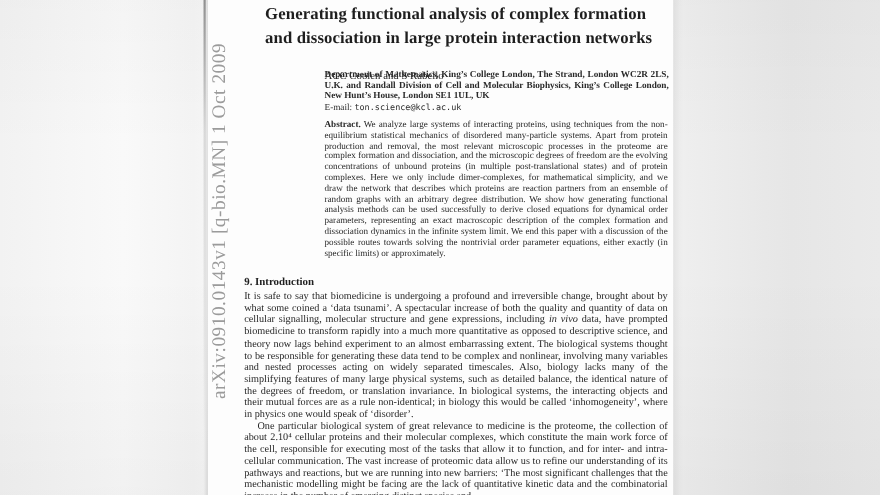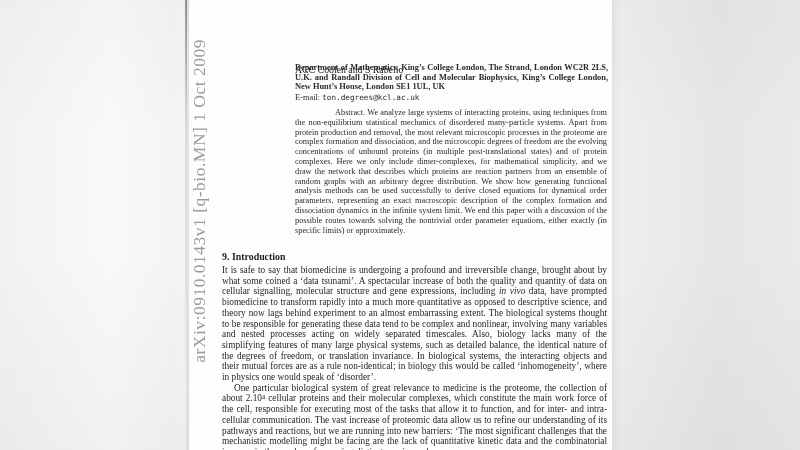--- a/index.html
+++ b/index.html
@@ -66,21 +66,21 @@
   }
   .email .addr{
     font-family:"DejaVu Sans Mono","Liberation Mono",monospace;
     font-size:7.7px;
   }
   .abstract{
     position:absolute;left:295px;top:108px;width:312px;
     font-size:8.3px;line-height:9.8px;color:#2a2a2a;
     text-align:justify;
   }
-  .abstract .lbl{font-weight:normal;margin-left:40px;}
+  .abstract .lbl{font-weight:bold;}
   .section-col{
     position:absolute;left:222px;top:251px;width:385px;
     color:#262626;
   }
   .sec-head{
     font-weight:bold;font-size:9.9px;margin:0 0 3px 0;color:#1f1f1f;
   }
   .body-par{
     margin:0;font-size:9.3px;line-height:10.7px;
     text-align:justify;
@@ -96,27 +96,31 @@
   <div class="backdrop"></div>
 
   <div class="sheet"></div>
 
   <div class="edge-line"></div>
 
   <div class="arxiv-box">
     <span class="arxiv-text">arXiv:0910.0143v1  [q-bio.MN]  1 Oct 2009</span>
   </div>
 
+  <div class="title">
+    <div>Generating functional analysis of complex formation</div>
+    <div>and dissociation in large protein interaction networks</div>
+  </div>
 
   <div class="authors">ACC Coolen and S Rabello</div>
 
   <div class="affiliation">Department of Mathematics, King’s College London, The Strand, London WC2R 2LS, U.K. and Randall Division of Cell and Molecular Biophysics, King’s College London, New Hunt’s House, London SE1 1UL, UK</div>
 
   <div class="email">
-    <span>E-mail: </span><span class="addr">ton.degrees@kcl.ac.uk</span>
+    <span>E-mail: </span><span class="addr">ton.science@kcl.ac.uk</span>
   </div>
 
   <div class="abstract">
     <span class="lbl">Abstract.</span><span> We analyze large systems of interacting proteins, using techniques from the non-equilibrium statistical mechanics of disordered many-particle systems. Apart from protein production and removal, the most relevant microscopic processes in the proteome are complex formation and dissociation, and the microscopic degrees of freedom are the evolving concentrations of unbound proteins (in multiple post-translational states) and of protein complexes. Here we only include dimer-complexes, for mathematical simplicity, and we draw the network that describes which proteins are reaction partners from an ensemble of random graphs with an arbitrary degree distribution. We show how generating functional analysis methods can be used successfully to derive closed equations for dynamical order parameters, representing an exact macroscopic description of the complex formation and dissociation dynamics in the infinite system limit. We end this paper with a discussion of the possible routes towards solving the nontrivial order parameter equations, either exactly (in specific limits) or approximately.</span>
   </div>
 
   <div class="section-col ink">
     <div class="sec-head">9. Introduction</div>
     <p class="body-par"><span>It is safe to say that biomedicine is undergoing a profound and irreversible change, brought about by what some coined a ‘data tsunami’. A spectacular increase of both the quality and quantity of data on cellular signalling, molecular structure and gene expressions, including </span><em>in vivo</em><span> data, have prompted biomedicine to transform rapidly into a much more quantitative as opposed to descriptive science, and theory now lags behind experiment to an almost embarrassing extent. The biological systems thought to be responsible for generating these data tend to be complex and nonlinear, involving many variables and nested processes acting on widely separated timescales. Also, biology lacks many of the simplifying features of many large physical systems, such as detailed balance, the identical nature of the degrees of freedom, or translation invariance. In biological systems, the interacting objects and their mutual forces are as a rule non-identical; in biology this would be called ‘inhomogeneity’, where in physics one would speak of ‘disorder’.</span></p>
     <p class="body-par indent">One particular biological system of great relevance to medicine is the proteome, the collection of about 2.10⁴ cellular proteins and their molecular complexes, which constitute the main work force of the cell, responsible for executing most of the tasks that allow it to function, and for inter- and intra-cellular communication. The vast increase of proteomic data allow us to refine our understanding of its pathways and reactions, but we are running into new barriers: ‘The most significant challenges that the mechanistic modelling might be facing are the lack of quantitative kinetic data and the combinatorial increase in the number of emerging distinct species and</p>

